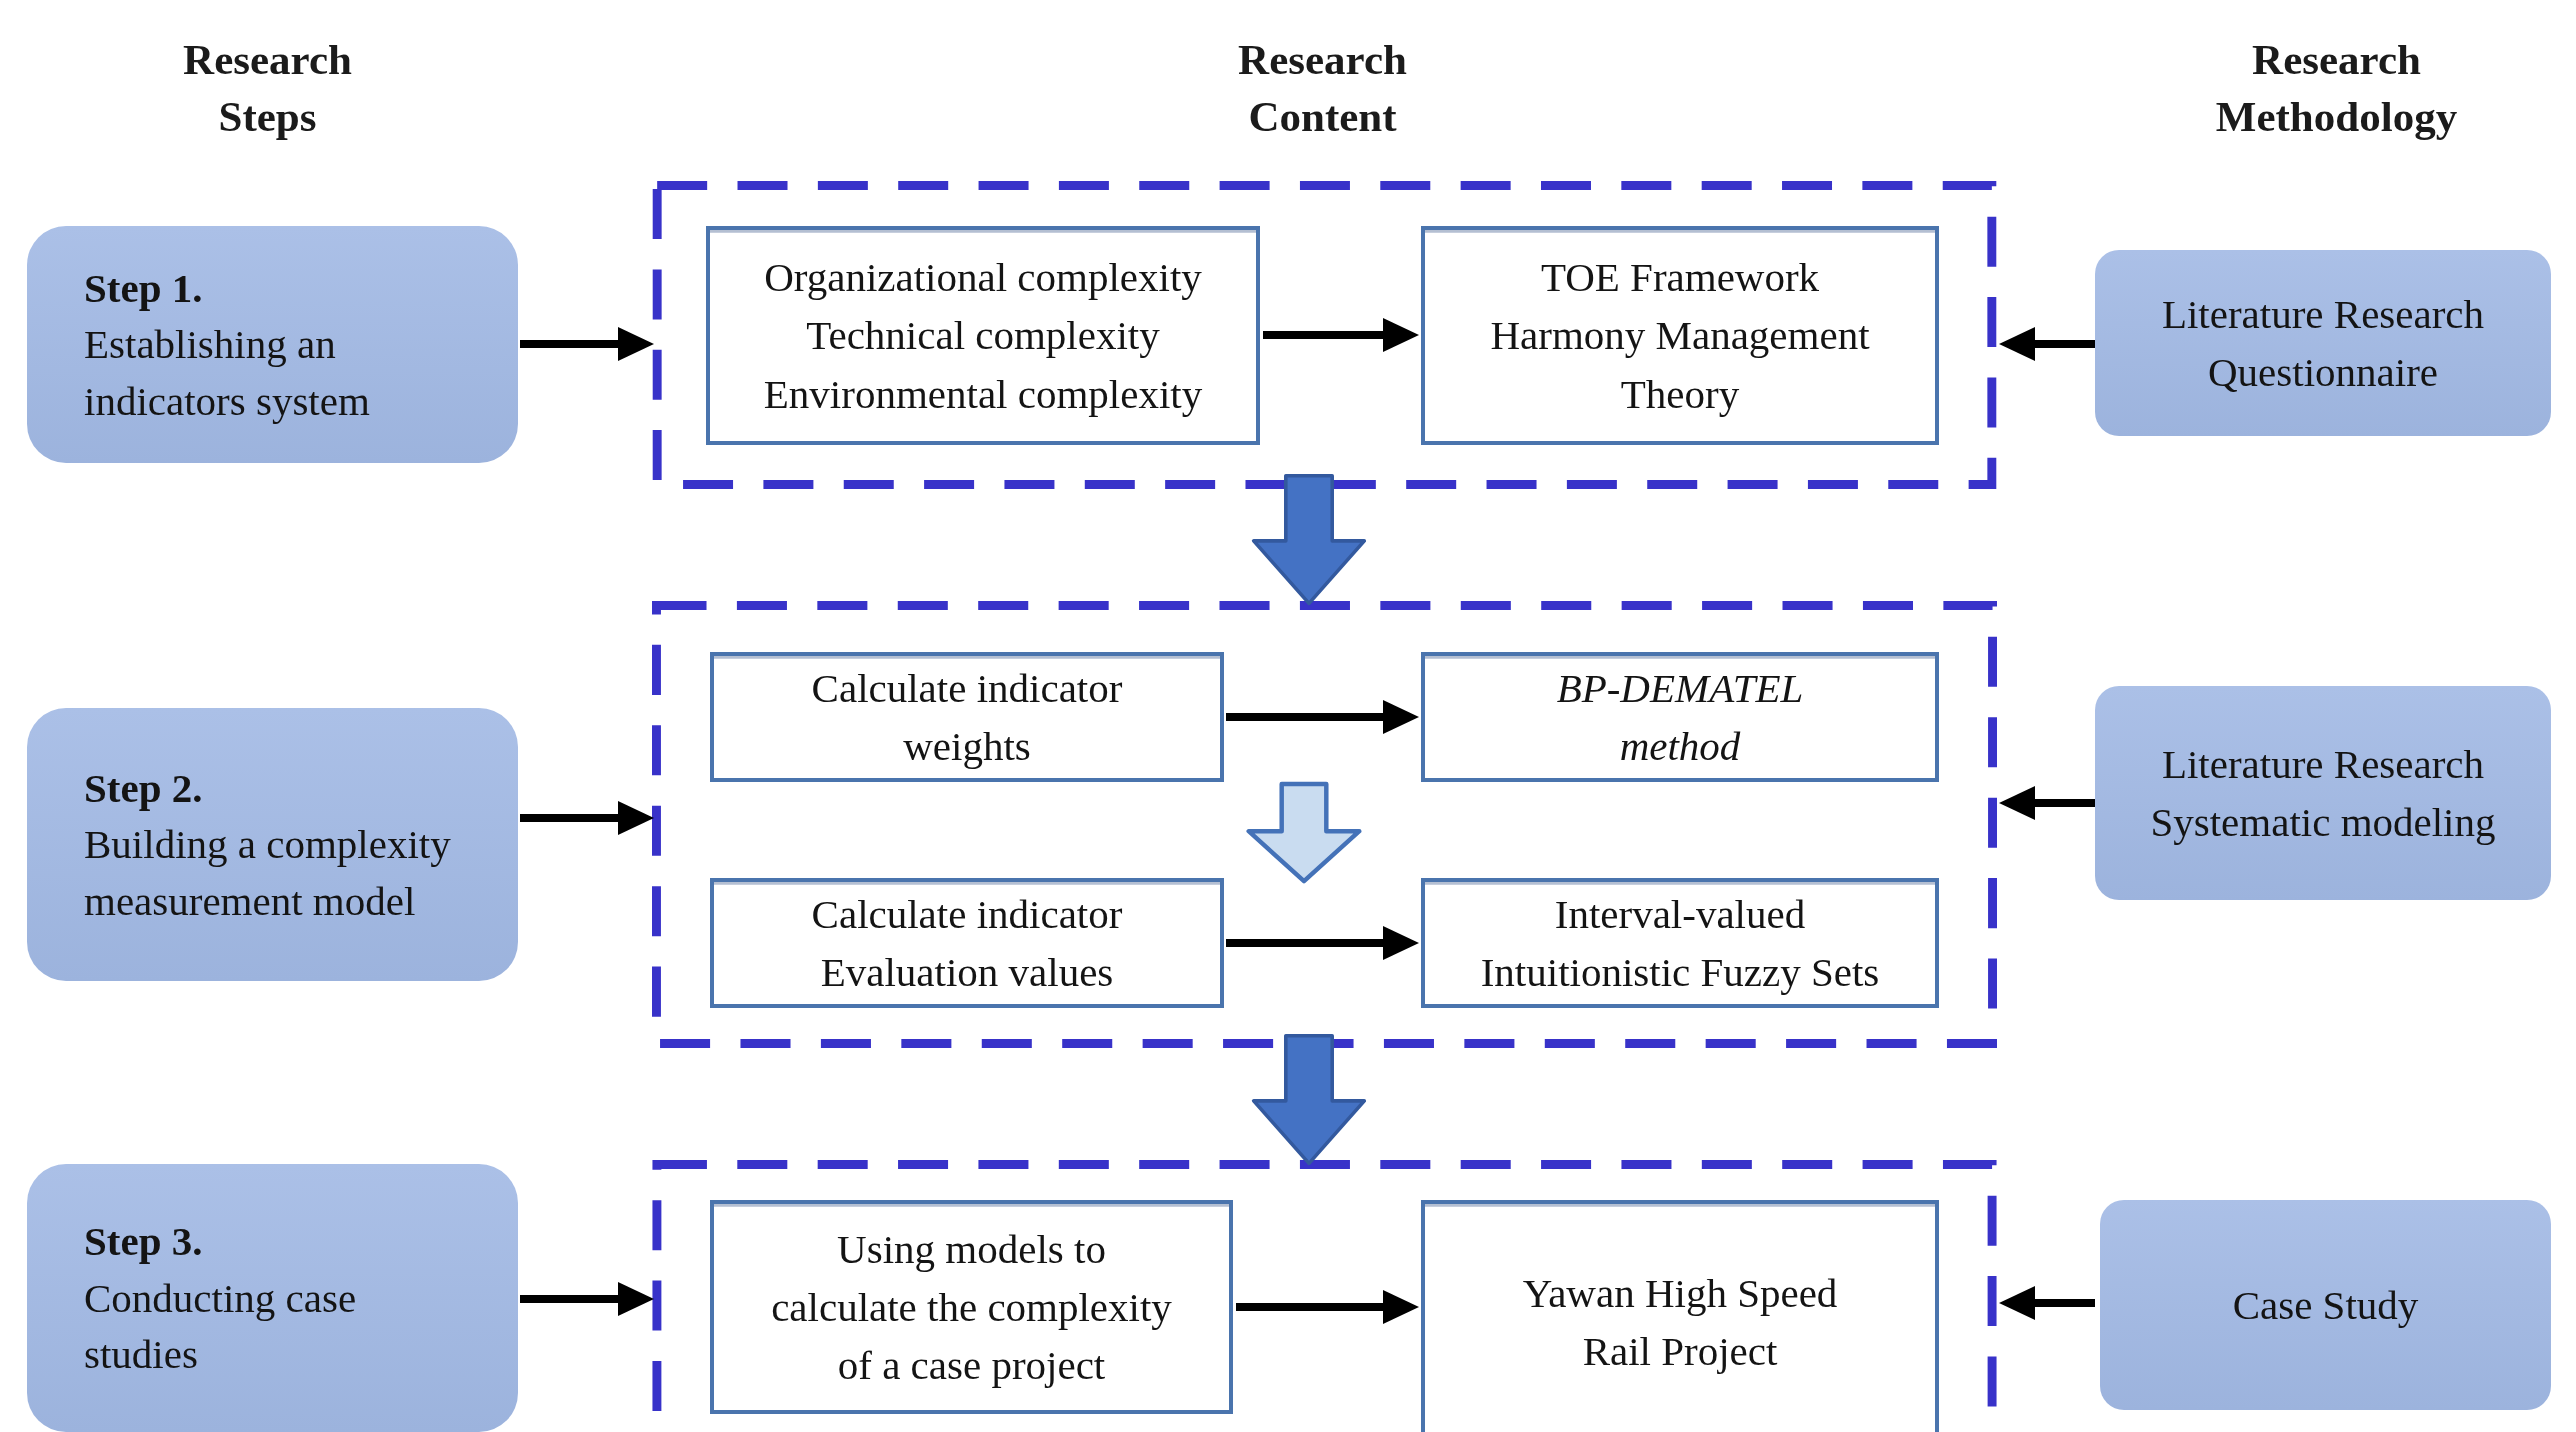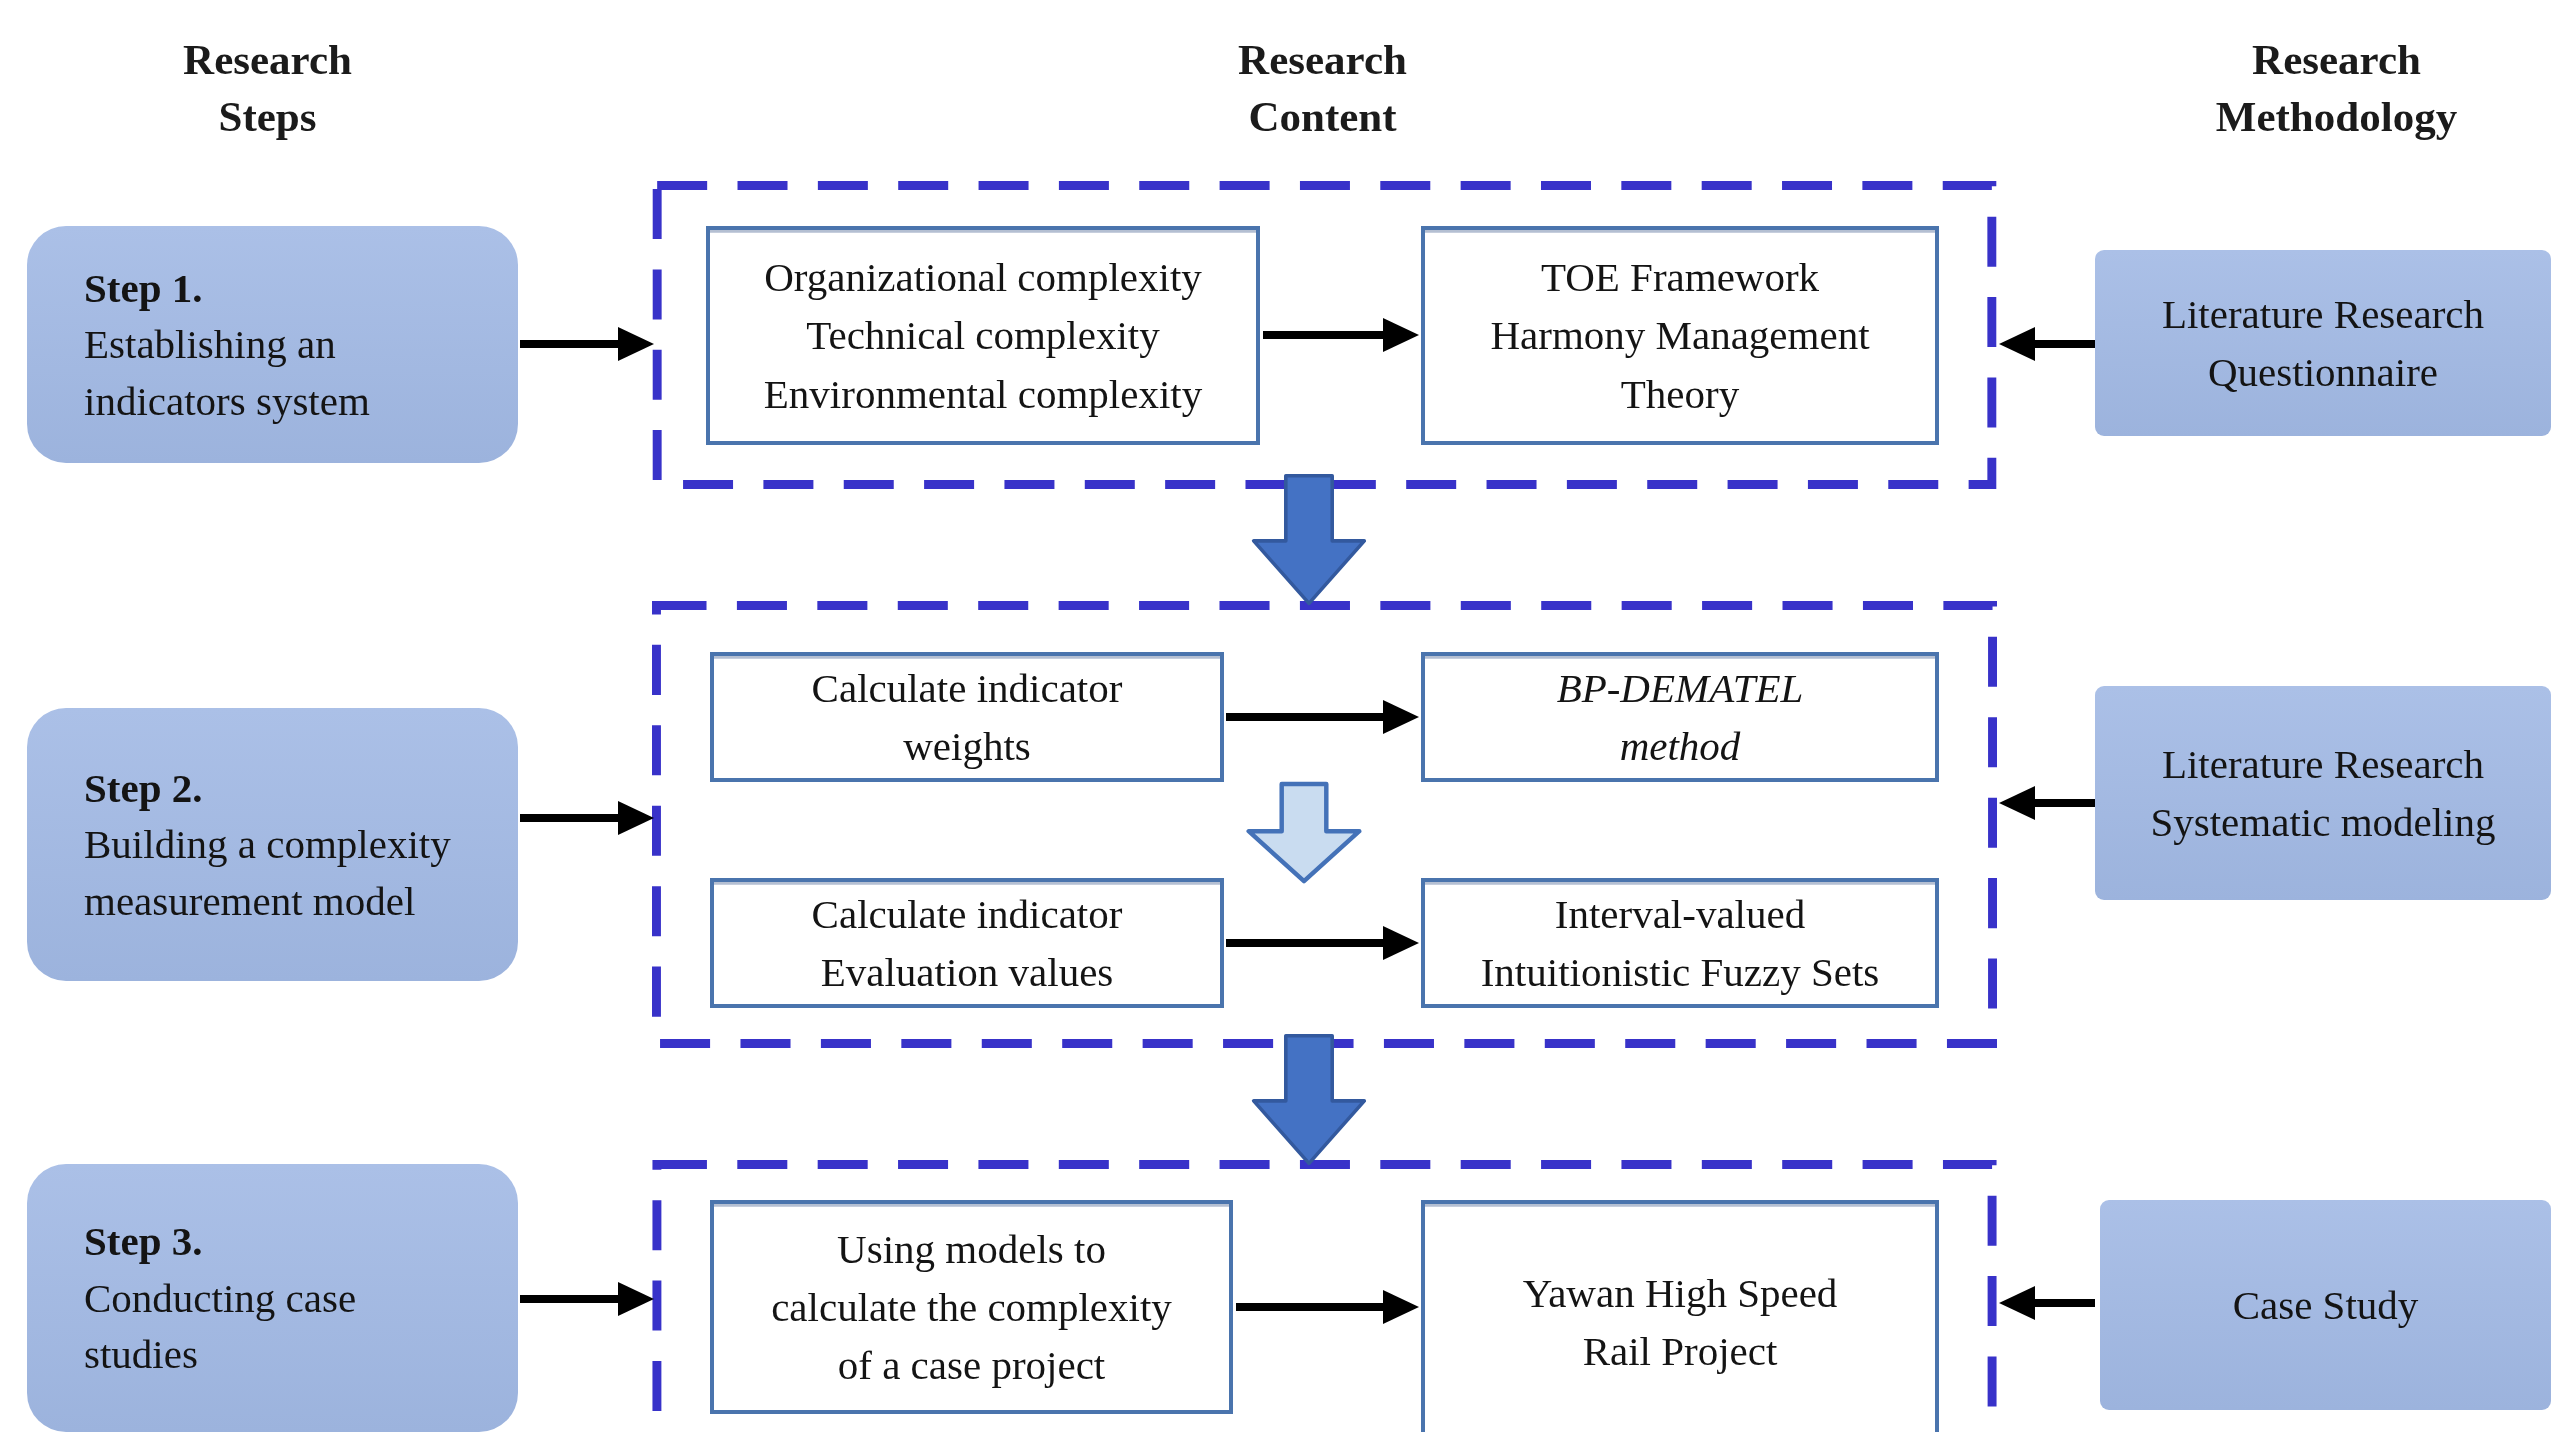--- a/index.html
+++ b/index.html
@@ -60,21 +60,21 @@
     font-size: 41px;
     line-height: 1.42;
     white-space: pre-line;
     z-index: 2;
   }
 
   
   .mbox {
     position: absolute;
     background: linear-gradient(#abc0e7, #9cb3dd);
-    border-radius: 9px;
+    border-radius: 24px;
     box-sizing: border-box;
     display: flex;
     align-items: center;
     justify-content: center;
     text-align: center;
     font-size: 41px;
     line-height: 1.42;
     white-space: pre-line;
     padding: 0 20px;
   }

